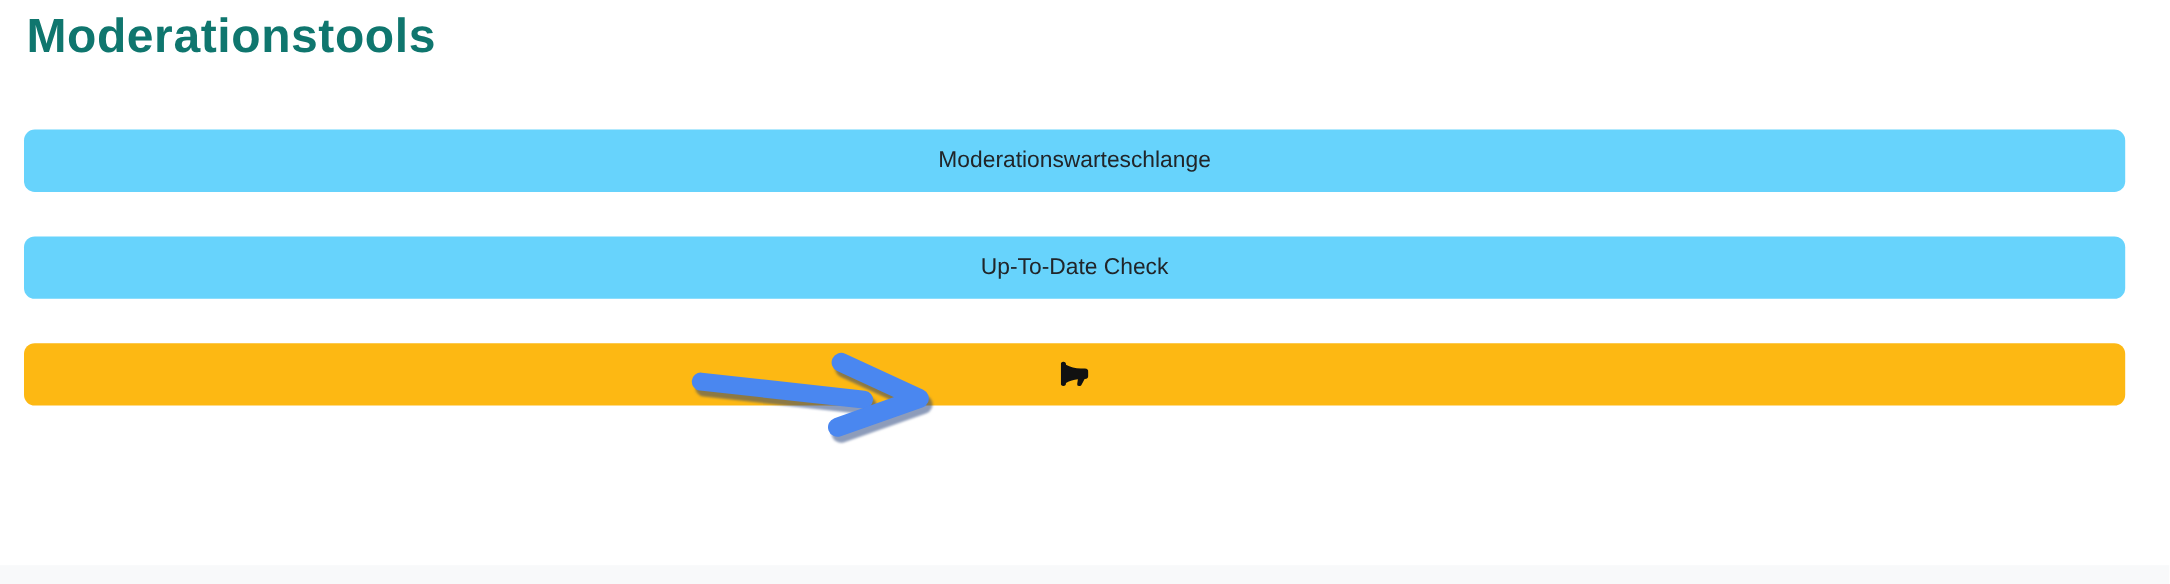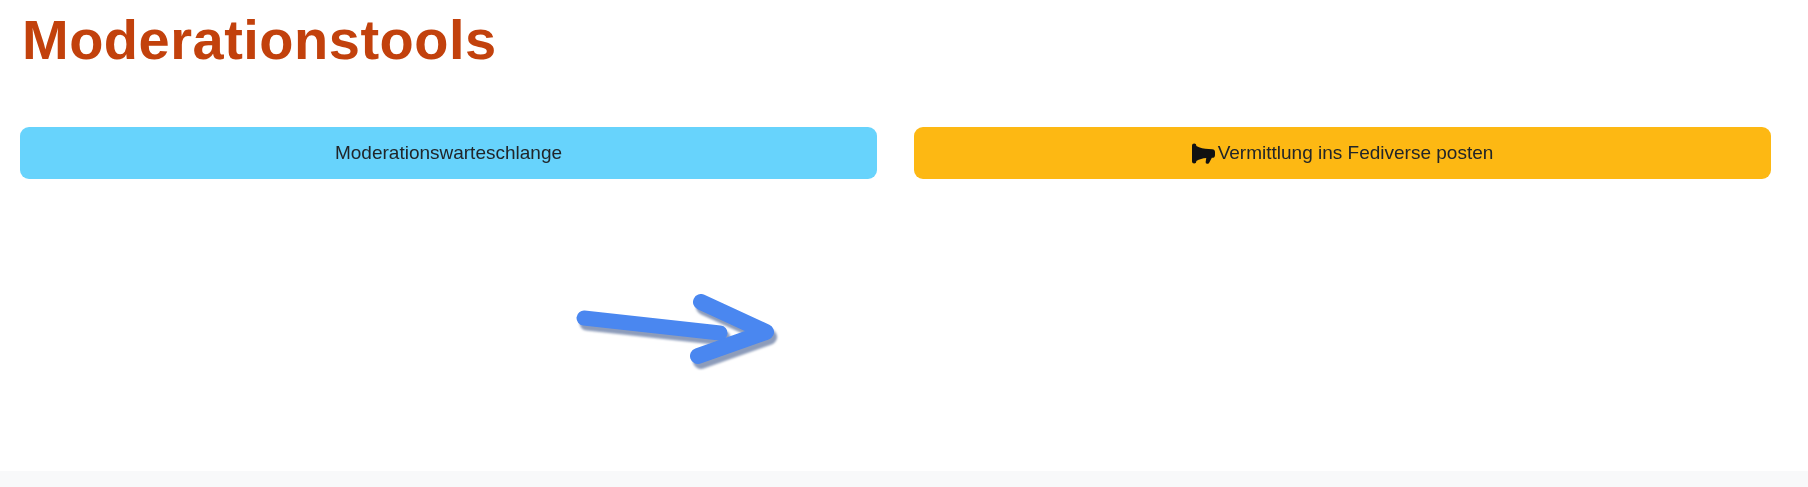--- a/index.html
+++ b/index.html
@@ -10,30 +10,30 @@
     overflow: hidden;
     font-family: "Liberation Sans", sans-serif;
   }
   .page {
     position: relative;
     width: 1808px;
     height: 487px;
   }
   h1.page-title {
     margin: 6px 0 0 22px;
-    font-size: 56px;
+    font-size: 40px;
     line-height: 1.22;
     font-weight: 700;
     letter-spacing: 0.5px;
-    color: #c2410c;
+    color: #0f766e;
   }
   .btn-stack {
     margin: 53px 37px 0 20px;
     display: flex;
-    flex-direction: row;
+    flex-direction: column;
     gap: 37px;
   }
   .btn {
     display: flex;
     align-items: center;
     justify-content: center;
     gap: 2px;
     width: 100%;
     height: 52px;
     border: none;
@@ -76,31 +76,33 @@
 <div class="page">
 
   <h1 class="page-title">Moderationstools</h1>
 
   <div class="btn-stack">
 
     <button class="btn btn-info">
       <span class="label">Moderationswarteschlange</span>
     </button>
 
+    <button class="btn btn-info">
+      <span class="label">Up-To-Date Check</span>
+    </button>
 
 
     <button class="btn btn-warning">
       <span class="megaphone">
         <svg width="23" height="23" viewBox="0 0 16 16" aria-hidden="true">
           <g transform="scale(-1,1) translate(-16,0)">
             <path fill="#111111" d="M13 2.5a1.5 1.5 0 0 1 3 0v11a1.5 1.5 0 0 1-3 0v-.214c-2.162-1.241-4.49-1.843-6.912-2.083l.405 2.712A1 1 0 0 1 5.51 15.1h-.548a1 1 0 0 1-.916-.599l-1.85-3.49a68.14 68.14 0 0 0-.202-.003A2.014 2.014 0 0 1 0 9V7a2.02 2.02 0 0 1 1.992-2.013 74.663 74.663 0 0 0 2.483-.075c3.043-.154 6.148-.849 8.525-2.199V2.5z"></path>
           </g>
         </svg>
       </span>
-      <span class="label">Vermittlung ins Fediverse posten</span>
     </button>
 
   </div>
 
   <svg class="annotation-arrow" width="215" height="92" viewBox="0 0 215 92" aria-hidden="true">
     <g stroke="#4a87f0" stroke-linecap="round" stroke-linejoin="round" fill="none">
       <path d="M14 26 L150 41" stroke-width="15"></path>
       <path d="M131 10 L196 40 L128 64" stroke-width="16"></path>
     </g>
   </svg>

